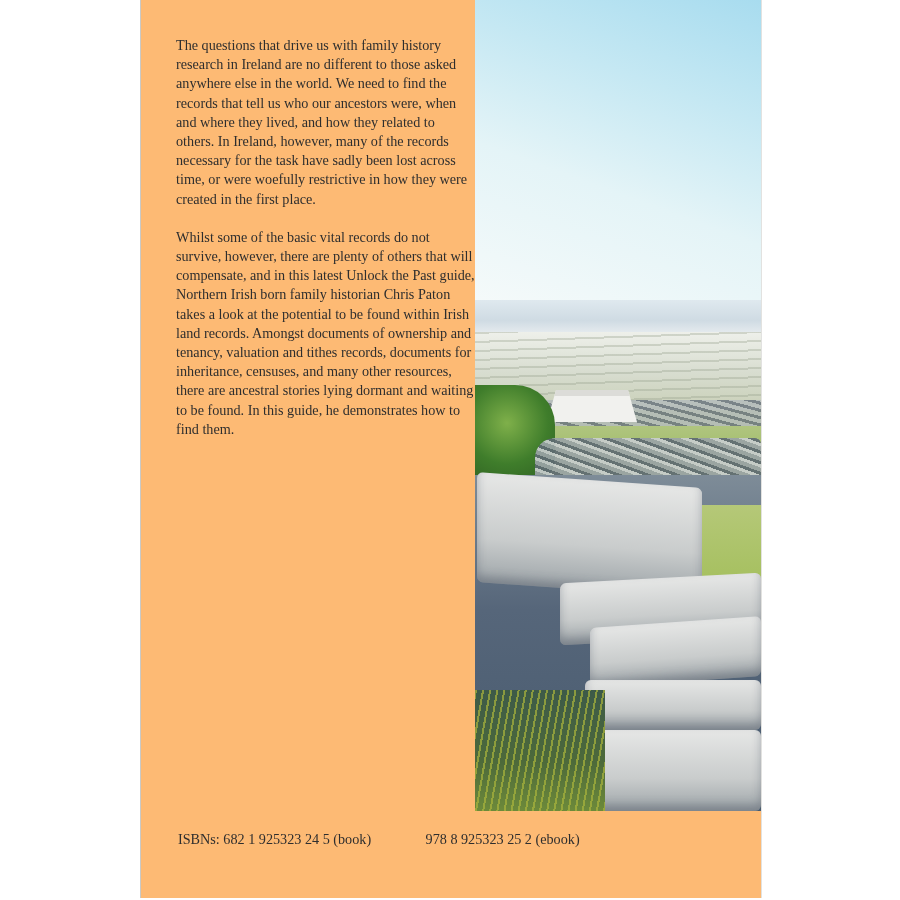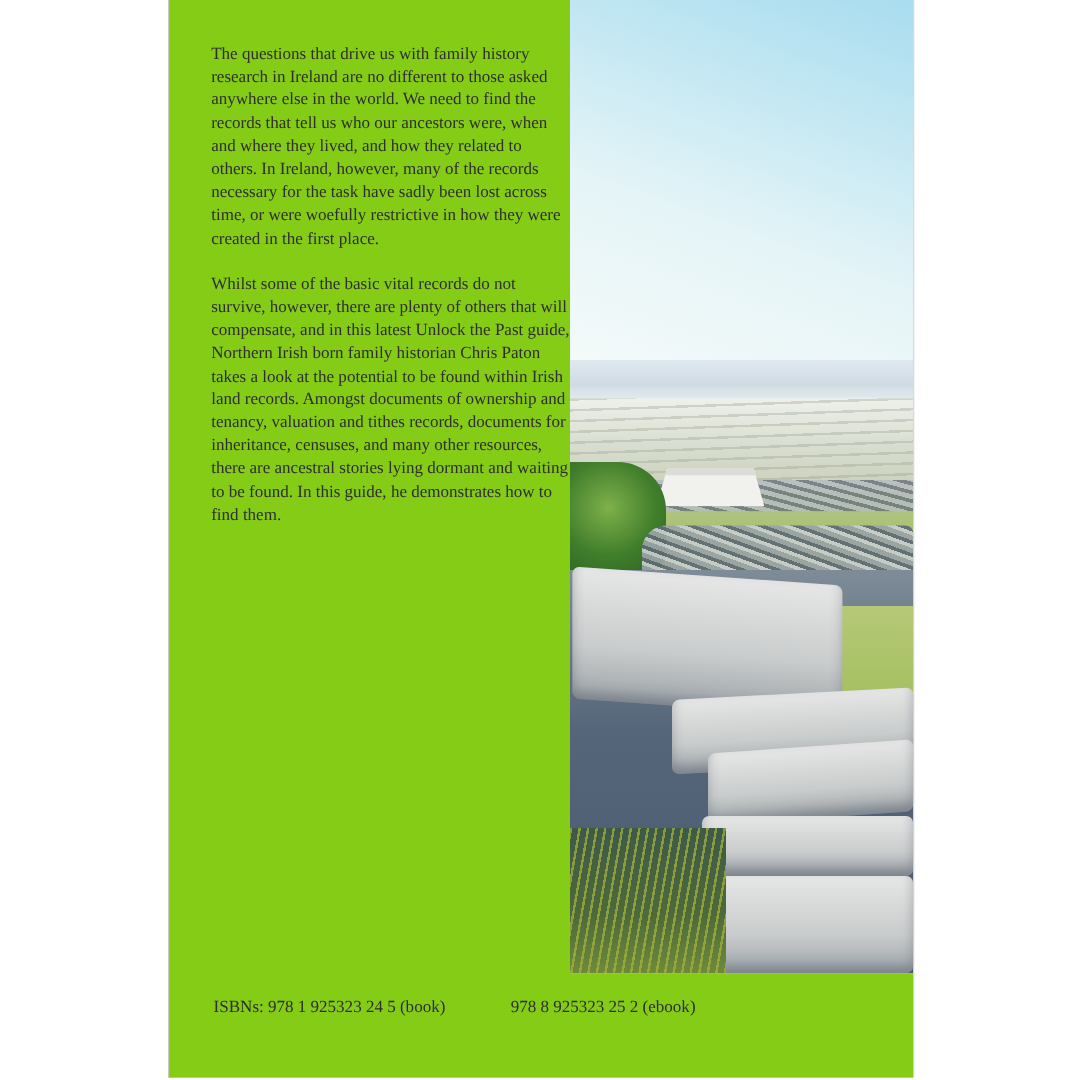--- a/index.html
+++ b/index.html
@@ -1,19 +1,19 @@
 <!DOCTYPE html>
 <html><head>
   <meta charset="utf-8">
   <style>
     html, body { margin:0; padding:0; }
     body { width:900px; height:900px; background:#ffffff; position:relative; overflow:hidden; }
     .page {
       position:absolute; left:140px; top:0; width:620px; height:898px;
-      background:#84cc16;
+      background:#fdba74;
       border-left:1px solid #c9c9c6;
       box-shadow: 1px 0 0 #e2e2e0;
     }
     .text-col {
       position:absolute; left:35px; top:36px; width:300px;
       font-family:"Liberation Serif", "DejaVu Serif", serif;
       font-size:14.2px; line-height:19.2px; color:#2e2e2e;
     }
     .text-col p { margin:0 0 19px 0; }
     .photo {
@@ -115,16 +115,16 @@
     <div class="grass-right"></div>
     <div class="slab s1"></div>
     <div class="slab s2"></div>
     <div class="slab s3"></div>
     <div class="slab s4"></div>
     <div class="slab s5"></div>
     <div class="grass-low"></div>
   </div>
 
   <div class="isbn-row">
-    <span class="isbn-book">ISBNs: 978 1 925323 24 5 (book)</span>
+    <span class="isbn-book">ISBNs: 682 1 925323 24 5 (book)</span>
     <span class="isbn-ebook">978 8 925323 25 2 (ebook)</span>
   </div>
 </div>
 
 </body></html>

